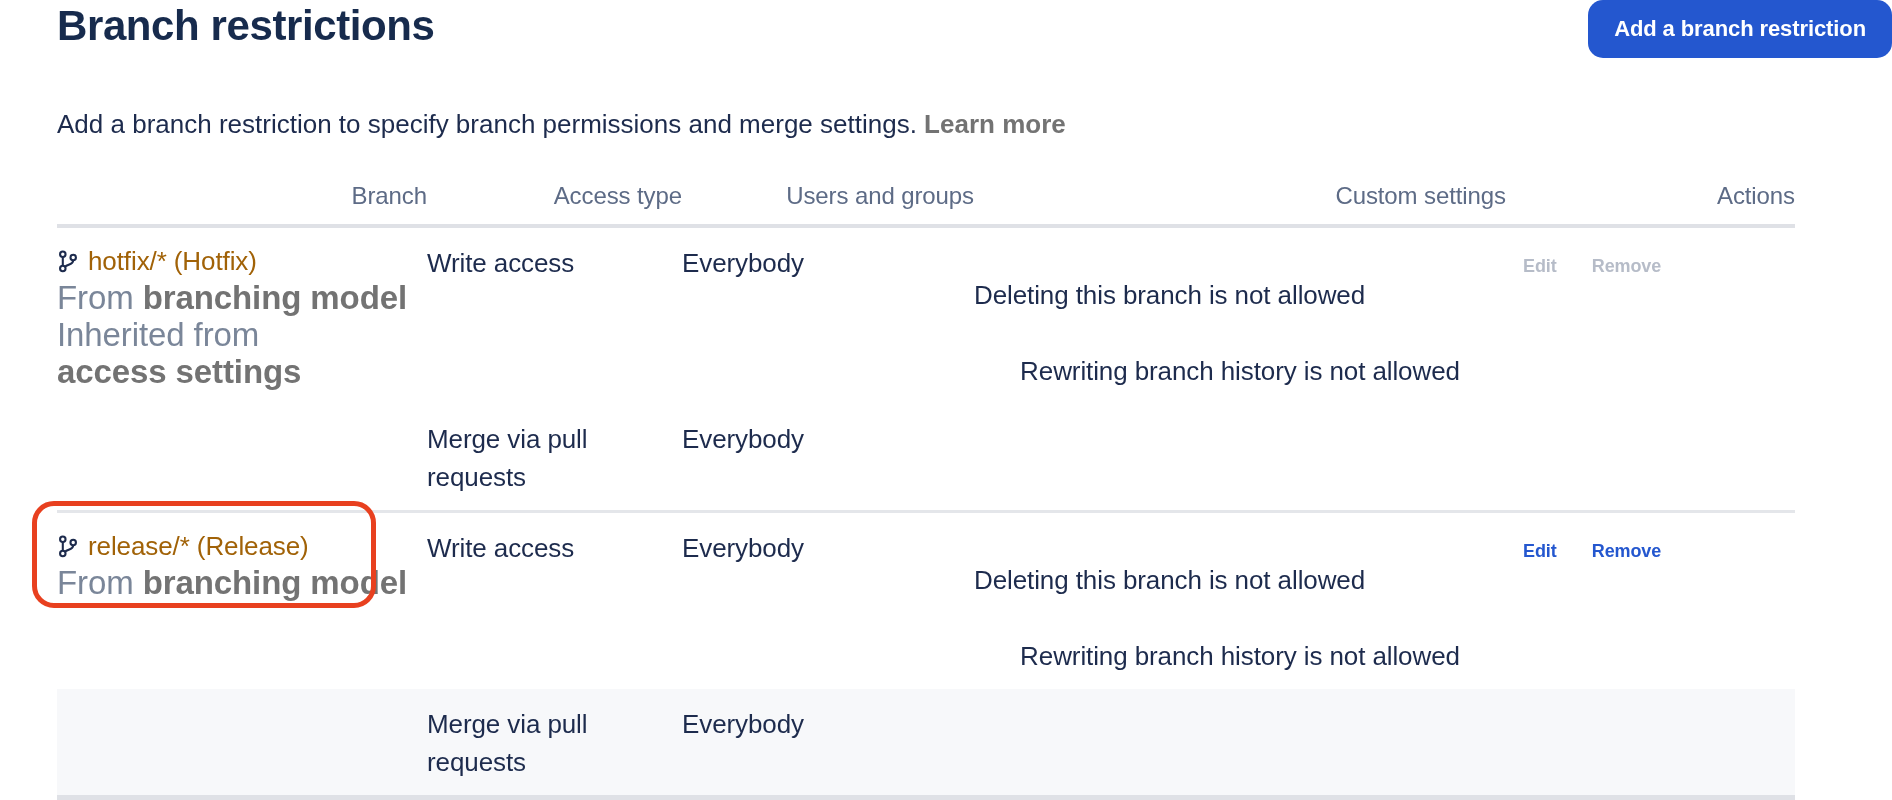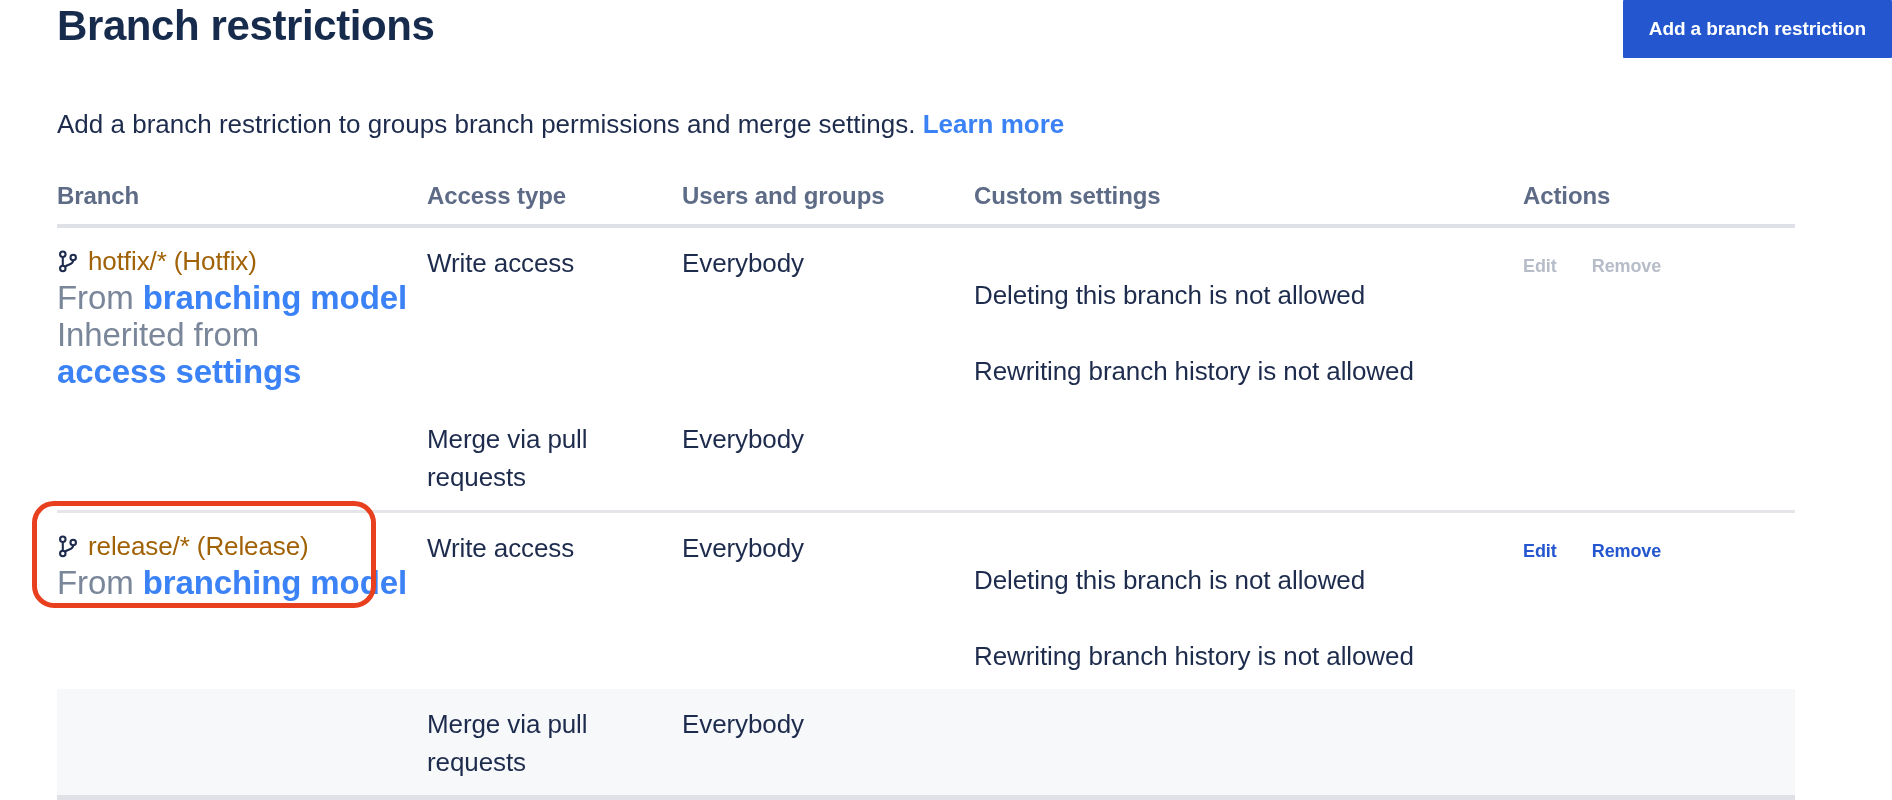--- a/index.html
+++ b/index.html
@@ -44,41 +44,41 @@
   }
   .add-restriction-btn {
     position: absolute;
     right: 0px;
     top: 0px;
     height: 58px;
     padding: 16px 26px;
     background: #2457cf;
     color: #ffffff;
     border: none;
-    border-radius: 1px;
+    border-radius: 15px;
     font-family: "Liberation Sans", sans-serif;
-    font-size: 19px;
+    font-size: 22px;
     font-weight: 700;
     letter-spacing: -0.1px;
     cursor: pointer;
     white-space: nowrap;
   }
 
   
   .intro {
     position: absolute;
     left: 57px;
     top: 107px;
     font-size: 26px;
     line-height: 34px;
     color: #1d2b4d;
     white-space: nowrap;
   }
   .link {
-    color: #3b82f6;
+    color: #737373;
     font-weight: 700;
     text-decoration: none;
     cursor: pointer;
   }
 
   
   .table-wrap {
     position: absolute;
     left: 57px;
     top: 182px;
@@ -89,23 +89,23 @@
     border-collapse: collapse;
     table-layout: fixed;
   }
   table.restrictions col.c-branch   { width: 370px; }
   table.restrictions col.c-access   { width: 255px; }
   table.restrictions col.c-users    { width: 292px; }
   table.restrictions col.c-custom   { width: 532px; }
   table.restrictions col.c-actions  { width: 289px; }
 
   thead th {
-    text-align: left;
+    text-align: right;
     font-size: 24px;
-    font-weight: 700;
+    font-weight: 400;
     color: #5d6b86;
     padding: 0 0 14px 0;
     border-bottom: 4px solid #dfe1e6;
     letter-spacing: -0.1px;
     white-space: nowrap;
   }
   thead th.h-actions { padding-left: 17px; }
 
   tbody td {
     vertical-align: top;
@@ -144,21 +144,21 @@
     color: #7a8699;
     margin-top: 2px;
     white-space: nowrap;
   }
   .branch-meta .link { font-weight: 700; }
 
   .cell-text { white-space: normal; }
   .cell-text.narrow { max-width: 205px; }
 
   .custom-line { white-space: nowrap; margin-top: 32px; }
-  .custom-line + .custom-line { margin-top: 38px; }
+  .custom-line + .custom-line { margin-top: 38px; text-align: center; }
 
   .actions-cell { padding-left: 17px; white-space: nowrap; }
   .action-link {
     color: #2457cf;
     font-weight: 700;
     text-decoration: none;
     cursor: pointer;
     margin-right: 28px;
     font-size: 18px;
   }
@@ -187,21 +187,21 @@
 <body>
 
 <div class="page">
 
   <div class="page-header">
     <h1 class="page-title">Branch restrictions</h1>
     <button class="add-restriction-btn">Add a branch restriction</button>
   </div>
 
   <div class="intro">
-    <span>Add a branch restriction to groups branch permissions and merge settings.</span>
+    <span>Add a branch restriction to specify branch permissions and merge settings.</span>
     <a class="link" href="#">Learn more</a>
   </div>
 
   <div class="table-wrap">
     <table class="restrictions">
       <colgroup>
         <col class="c-branch">
           <col class="c-access">
           <col class="c-users">
           <col class="c-custom">

